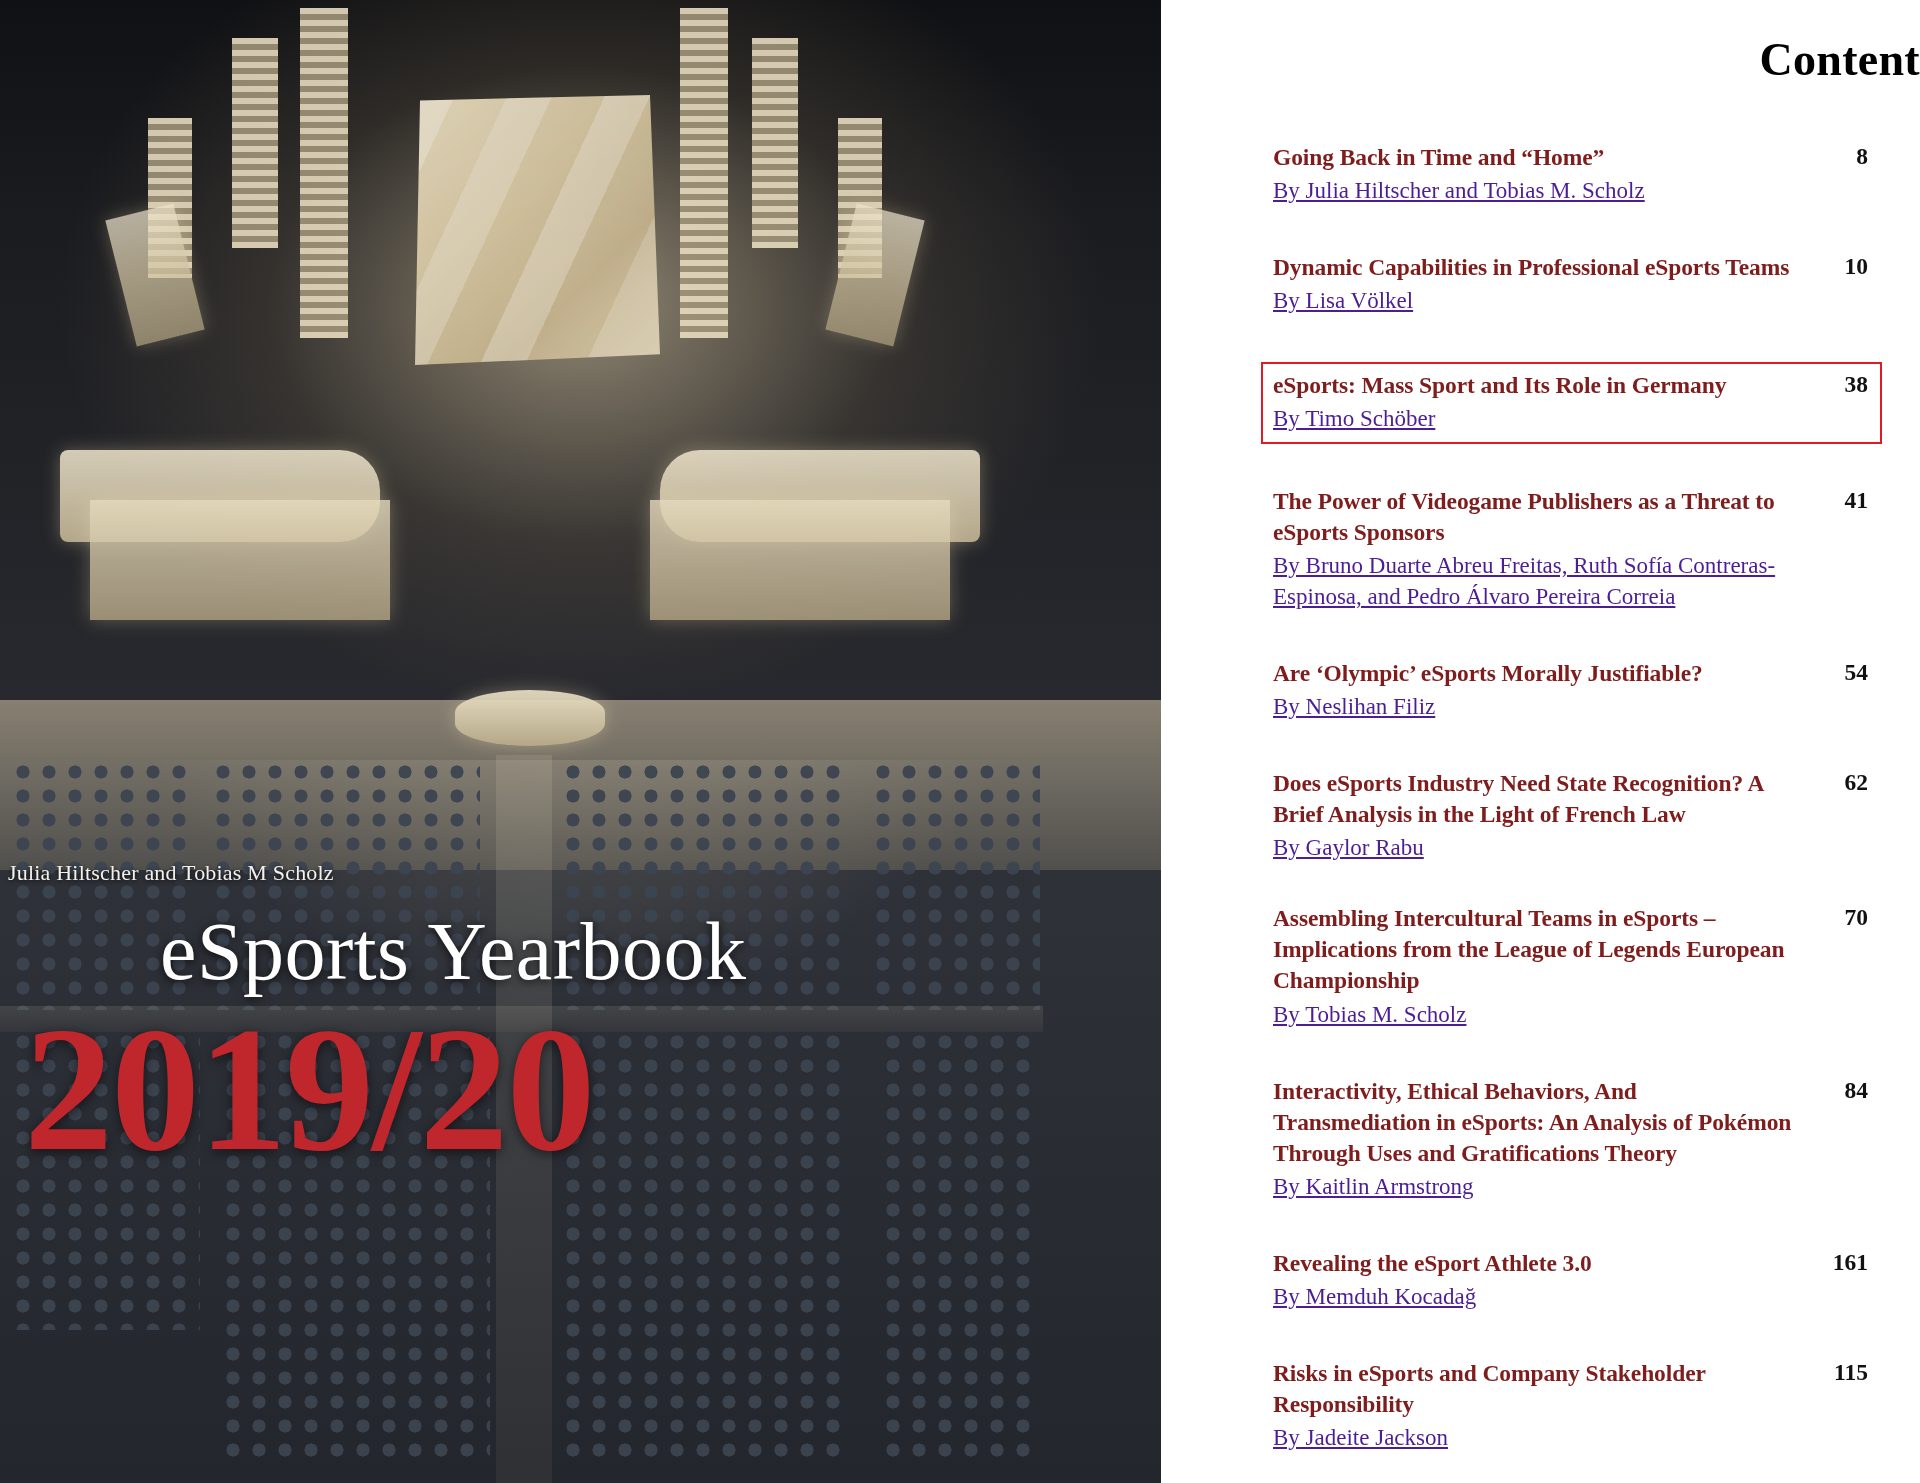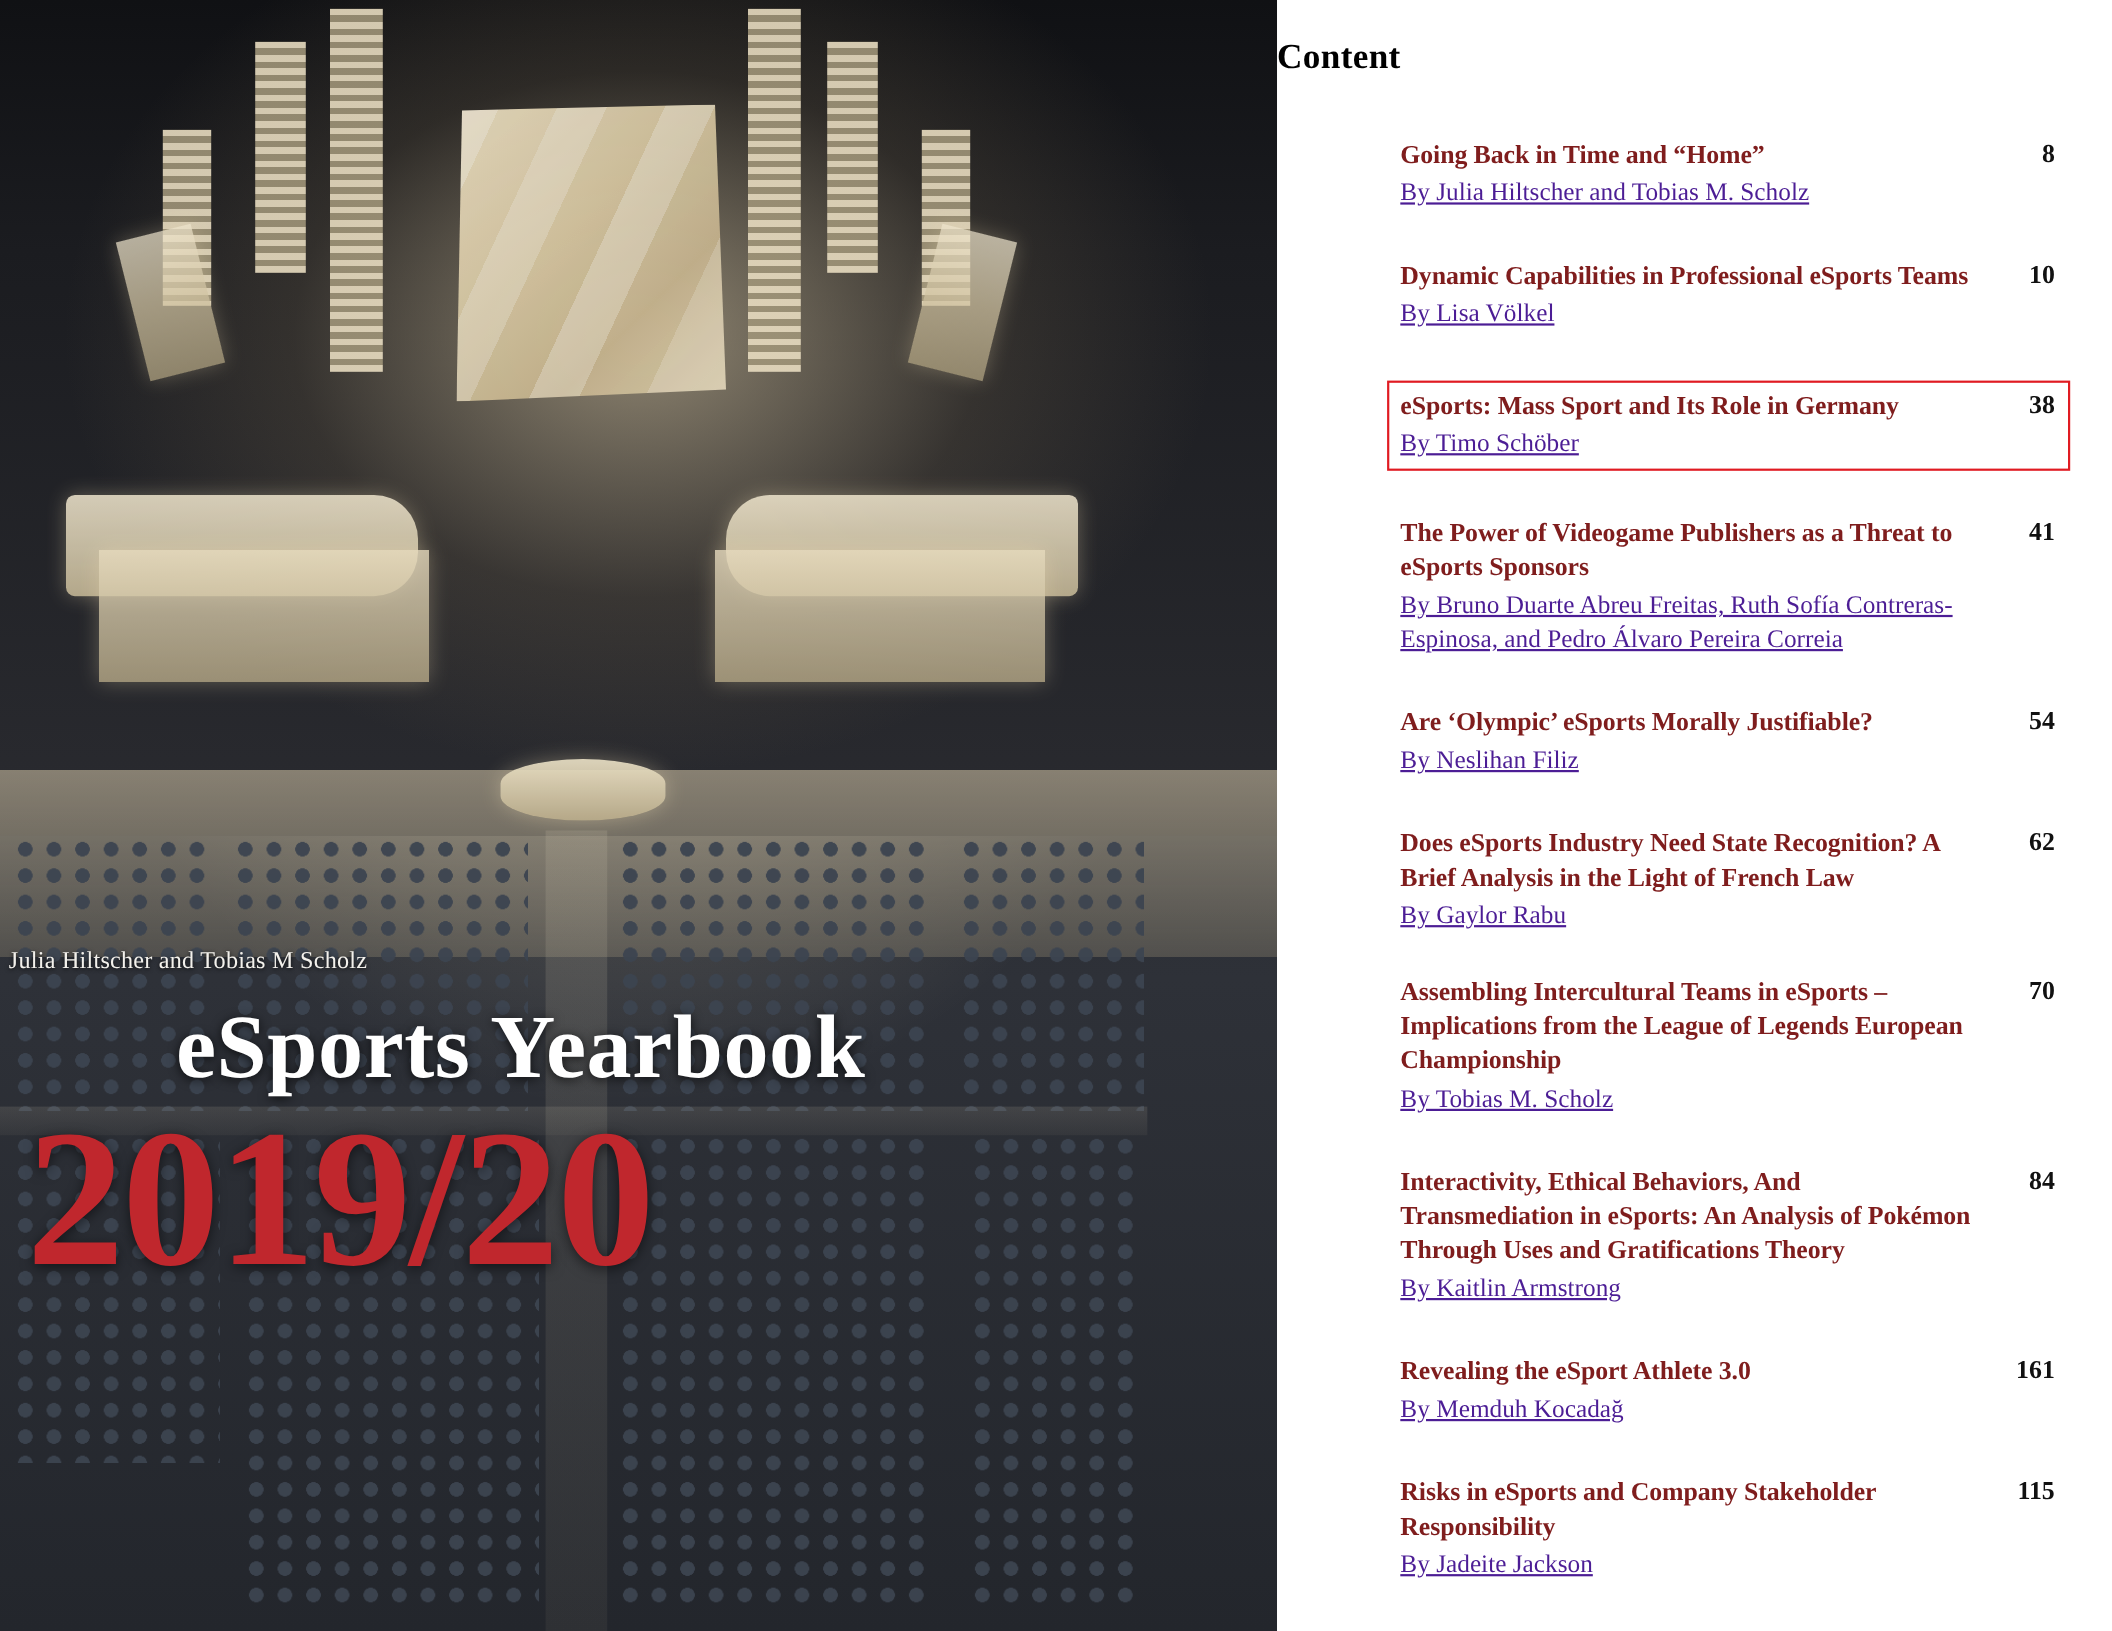--- a/index.html
+++ b/index.html
@@ -99,21 +99,21 @@
     letter-spacing: .2px;
     text-shadow: 0 1px 4px rgba(0,0,0,.8);
     font-family: "Liberation Serif", serif;
   }
   .cover-title {
     position: absolute;
     left: 160px;
     top: 905px;
     color: #ffffff;
     font-size: 82px;
-    font-weight: bold;
+    font-weight: normal;
     letter-spacing: .5px;
     text-shadow: 0 2px 10px rgba(0,0,0,.75);
     font-family: "Liberation Serif", serif;
   }
   .cover-year {
     position: absolute;
     left: 24px;
     top: 1000px;
     color: #c0272d;
     font-size: 178px;
@@ -126,22 +126,22 @@
 
   
   .content {
     position: relative;
     flex: 1 1 auto;
     background: #ffffff;
     padding: 0;
     overflow: hidden;
   }
   .content-title {
-    text-align: left;
-    font-size: 32px;
+    text-align: right;
+    font-size: 46px;
     font-weight: bold;
     margin: 33px 0 0 0;
     letter-spacing: .3px;
   }
   .toc {
     margin: 56px 0 0 0;
     padding: 0 52px 0 112px;
   }
   .toc-entry {
     display: flex;

